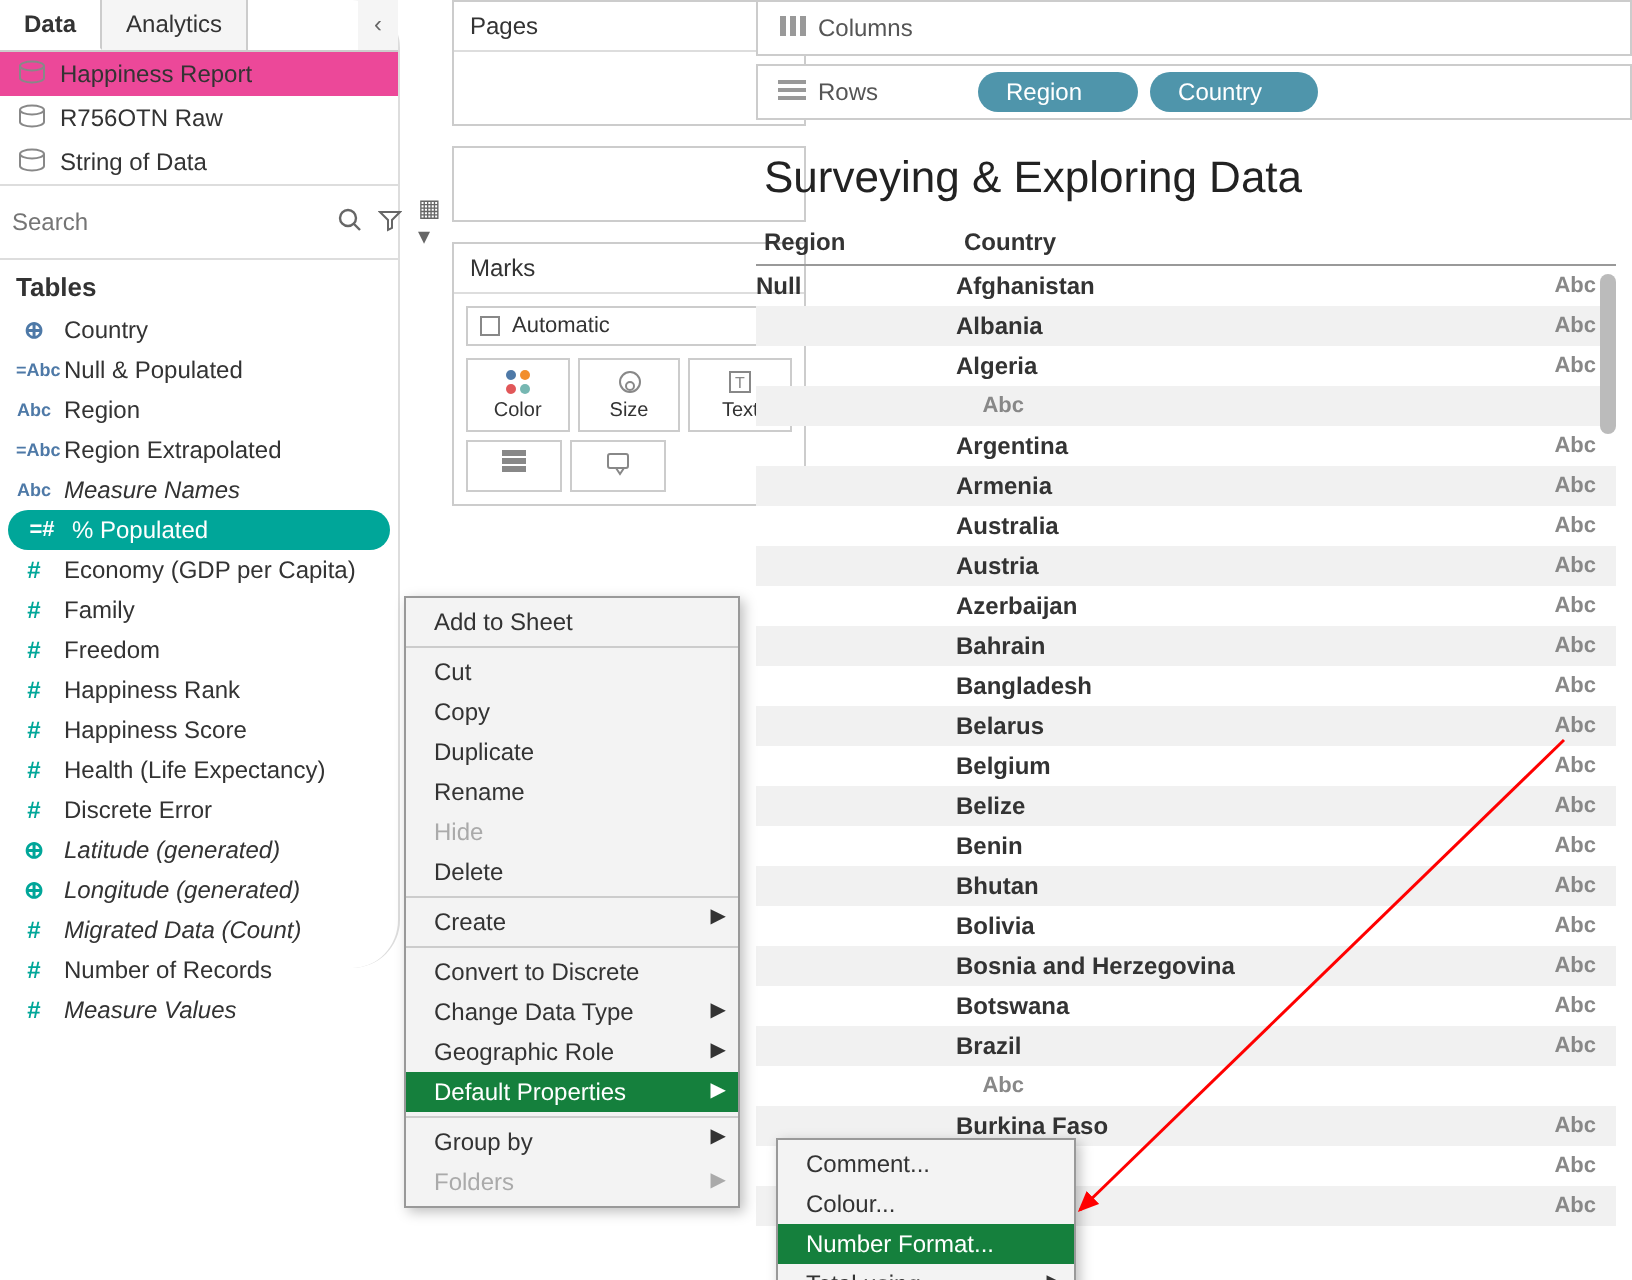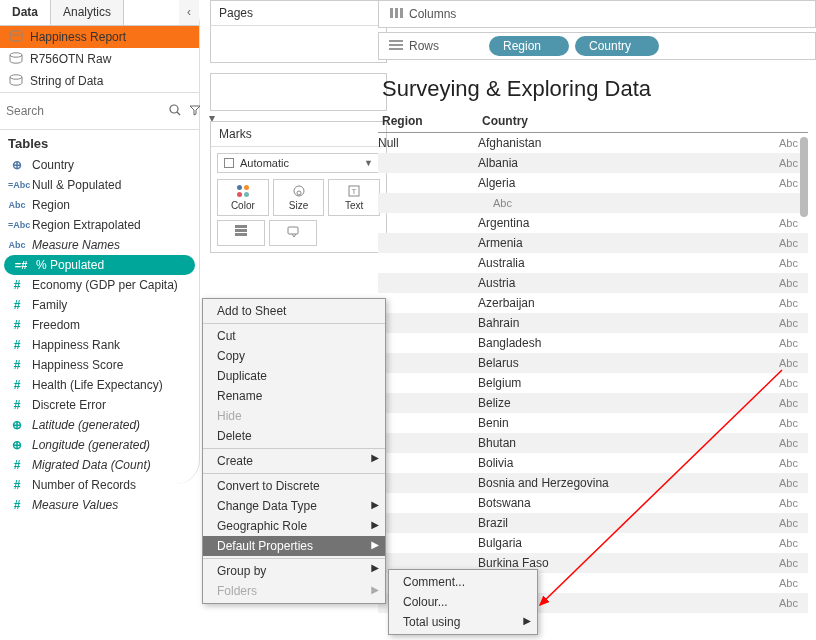--- a/index.html
+++ b/index.html
@@ -6,42 +6,42 @@
   body { margin: 0; width: 816px; height: 640px; overflow: hidden; font-size: 12px; color: #333; background: #fff; position: relative; }
 
   
   .left-pane { position: absolute; left: 0; top: 0; width: 200px; height: 484px; border-right: 1px solid #ddd; background: #fff; border-radius: 24px; }
   .side-tabs { display: flex; height: 26px; border-bottom: 1px solid #ccc; }
   .side-tab { padding: 5px 12px; font-size: 12px; border-right: 1px solid #ccc; background: #f5f5f5; }
   .side-tab.active { background: #fff; font-weight: bold; border-bottom: 1px solid #fff; }
   .side-tab.collapse { margin-left: auto; border-right: none; padding: 5px 8px; color: #666; }
   .ds-list { font-size: 12px; }
   .ds-item { padding: 4px 8px; display: flex; align-items: center; gap: 6px; }
-  .ds-item.active { background: #f97316; }
+  .ds-item.active { background: #ec4899; }
   .ds-icon { width: 16px; height: 14px; display: inline-flex; align-items: center; justify-content: center; }
   .ds-icon svg { width: 16px; height: 14px; }
   .search-row { display: flex; align-items: center; border-top: 1px solid #ddd; border-bottom: 1px solid #ddd; padding: 2px 4px; gap: 4px; }
   .search-row input { flex: 1; border: none; outline: none; font-size: 12px; padding: 4px 2px; background: transparent; }
   .mini-btn { color: #666; font-size: 12px; padding: 2px; cursor: pointer; }
   .tables-header { font-weight: bold; padding: 6px 8px 4px; font-size: 13px; }
   .field-list { }
   .field-row { display: flex; align-items: center; gap: 6px; padding: 3px 8px; font-size: 12px; }
   .field-row.selected { background: #00a699; color: #fff; border-radius: 10px; margin: 0 4px; padding: 3px 8px; }
   .field-row.selected .fi { color: #fff; }
   .field-row .fi { width: 18px; text-align: center; font-size: 10px; font-weight: bold; }
   .fi.globe { color: #4e79a7; font-size: 12px; }
   .fi.abc-eq { color: #4e79a7; font-size: 9px; }
   .fi.abc { color: #4e79a7; font-size: 9px; }
   .fi.hash { color: #00a699; font-size: 12px; }
   .fi.hash-eq { color: #00a699; font-size: 11px; }
   .fi.geo { color: #00a699; font-size: 12px; }
   .italic { font-style: italic; }
 
   
-  .mid-col { position: absolute; left: 210px; top: 0; width: 177px; }
+  .mid-col { position: absolute; left: 226px; top: 0; width: 177px; }
   .card { border: 1px solid #ccc; margin-bottom: 10px; background: #fff; }
   .card-title { border-bottom: 1px solid #ddd; padding: 5px 8px; font-size: 12px; }
   .card-body { min-height: 36px; padding: 6px; }
   .select-box { border: 1px solid #ccc; padding: 3px 6px; display: flex; align-items: center; gap: 6px; font-size: 11px; margin-bottom: 6px; }
   .select-box .arrow { margin-left: auto; font-size: 9px; color: #666; }
   .mark-row { display: flex; gap: 4px; }
   .mark-btn { flex: 1; border: 1px solid #ccc; text-align: center; padding: 4px 0; font-size: 10px; }
   .mark-btn .ico { display: block; height: 16px; line-height: 16px; font-size: 13px; color: #666; }
   .mark-row2 { display: flex; gap: 4px; margin-top: 4px; }
   .mark-row2 .mark-btn { flex: 0 0 48px; }
@@ -53,34 +53,34 @@
   .pill { background: #4f95ab; color: #fff; border-radius: 12px; padding: 3px 28px 3px 14px; font-size: 12px; margin-right: 6px; }
   .pill + .pill { }
 
   
   .viz { position: absolute; left: 378px; top: 70px; right: 8px; bottom: 0; }
   .viz-title { font-size: 22px; font-weight: 300; padding: 6px 4px 8px; color: #222; }
   .tbl-h { display: flex; font-weight: bold; border-bottom: 1px solid #999; font-size: 12px; padding: 4px 4px; }
   .col-region { width: 100px; }
   .col-country { flex: 1; }
   .tbl-body { position: relative; height: 490px; overflow: hidden; }
-  .tbl-row { display: flex; font-size: 12px; height: 20px; align-items: center; }
+  .tbl-row { display: flex; font-size: 12px; height: 20px; align-items: center; font-weight: bold; }
   .tbl-row.alt { background: #f1f1f1; }
   .col-c { flex: 1; padding-left: 0; }
   .col-abc { width: 44px; color: #888; font-size: 11px; text-align: right; padding-right: 10px; }
   .scrollbar { position: absolute; right: 0; top: 4px; width: 8px; height: 80px; background: #bbb; border-radius: 4px; }
 
   
   .ctx-menu { position: absolute; background: #f3f3f3; border: 1px solid #999; box-shadow: 2px 2px 6px rgba(0,0,0,0.25); font-size: 12px; padding: 2px 0; }
   .ctx-item { padding: 3px 22px 3px 14px; white-space: nowrap; position: relative; }
   .ctx-item.sep-top { border-top: 1px solid #ccc; margin-top: 2px; padding-top: 5px; }
   .ctx-item.disabled { color: #aaa; }
-  .ctx-item.highlight { background: #737373; color: #fff; }
+  .ctx-item.highlight { background: #15803d; color: #fff; }
   .ctx-item .sub-arrow { position: absolute; right: 6px; top: 3px; font-size: 10px; }
-  .menu1 { left: 202px; top: 298px; width: 184px; }
+  .menu1 { left: 202px; top: 298px; width: 168px; }
   .menu2 { left: 388px; top: 569px; width: 150px; }
 
   
   .arrow-line { position: absolute; left: 0; top: 0; width: 816px; height: 640px; pointer-events: none; }
 
   
   .color-dots { display: inline-block; width: 14px; height: 14px; position: relative; }
   .color-dots span { position: absolute; width: 5px; height: 5px; border-radius: 50%; }
   .cd1 { background: #4e79a7; left: 1px; top: 1px; }
   .cd2 { background: #f28e2b; right: 1px; top: 1px; }
@@ -403,21 +403,20 @@
         <div class="col-c">Botswana</div>
         <div class="col-abc">Abc</div>
       </div>
       <div class="tbl-row alt">
         <div class="col-region"></div>
         <div class="col-c">Brazil</div>
         <div class="col-abc">Abc</div>
       </div>
       <div class="tbl-row">
         <div class="col-region"></div>
-        <div class="col-c">Bulgaria</div>
         <div class="col-abc">Abc</div>
       </div>
       <div class="tbl-row alt">
         <div class="col-region"></div>
         <div class="col-c">Burkina Faso</div>
         <div class="col-abc">Abc</div>
       </div>
       <div class="tbl-row">
         <div class="col-region"></div>
         <div class="col-c">Cambodia</div>
@@ -444,20 +443,21 @@
     <div class="ctx-item sep-top"><span>Convert to Discrete</span></div>
     <div class="ctx-item"><span>Change Data Type</span><span class="sub-arrow">▶</span></div>
     <div class="ctx-item"><span>Geographic Role</span><span class="sub-arrow">▶</span></div>
     <div class="ctx-item highlight"><span>Default Properties</span><span class="sub-arrow">▶</span></div>
     <div class="ctx-item sep-top"><span>Group by</span><span class="sub-arrow">▶</span></div>
     <div class="ctx-item disabled"><span>Folders</span><span class="sub-arrow">▶</span></div>
   </div>
 <div class="ctx-menu menu2" id="menu2">
     <div class="ctx-item"><span>Comment...</span></div>
     <div class="ctx-item"><span>Colour...</span></div>
+    <div class="ctx-item highlight"><span>Number Format...</span></div>
     <div class="ctx-item"><span>Total using</span><span class="sub-arrow">▶</span></div>
   </div>
 
 <svg class="arrow-line">
   <defs>
       <marker id="ah" markerWidth="8" markerHeight="8" refX="6" refY="3" orient="auto">
         <path d="M0,0 L7,3 L0,6 Z" fill="red"></path>
       </marker>
     </defs>
   <line x1="782" y1="370" x2="540" y2="605" stroke="red" stroke-width="1.5" marker-end="url(#ah)"></line>

